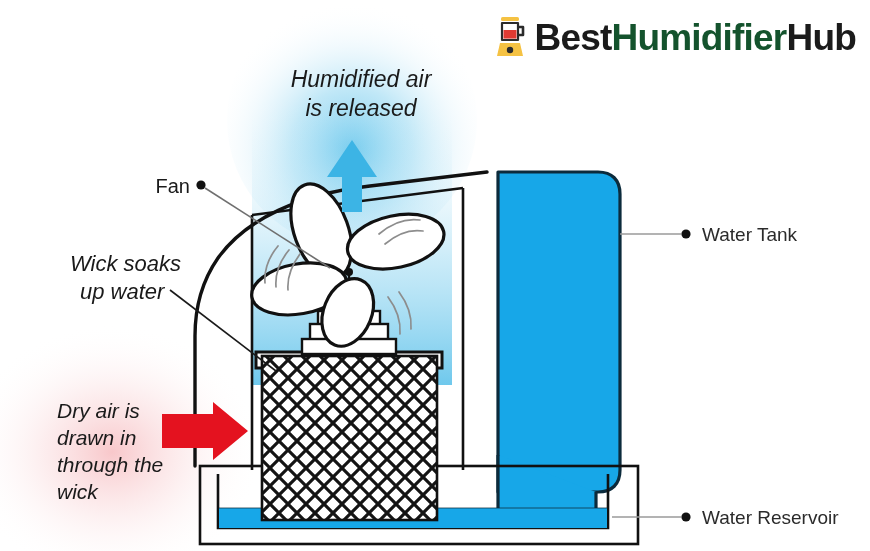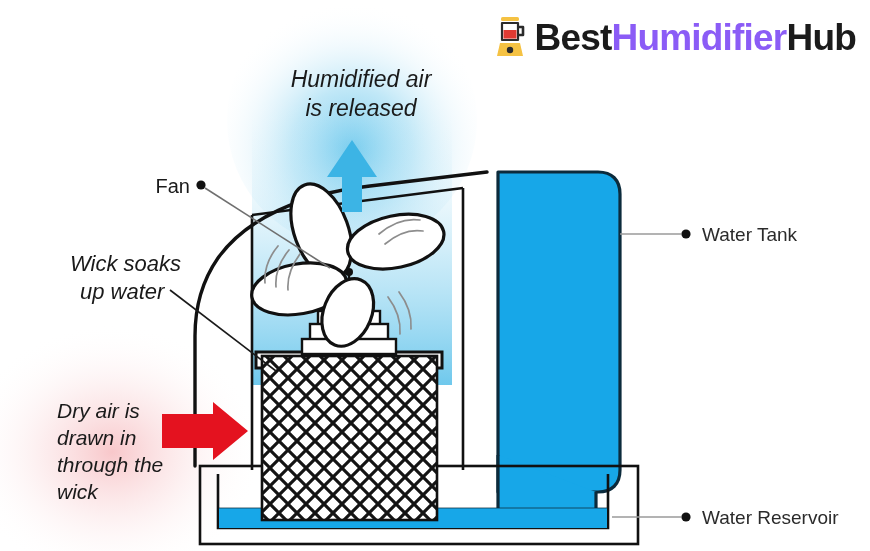--- a/index.html
+++ b/index.html
@@ -41,21 +41,21 @@
   }
   .brand-text {
     font-family: "Liberation Sans", sans-serif;
     font-weight: bold;
     font-size: 37px;
     letter-spacing: -0.8px;
     line-height: 1;
     white-space: nowrap;
     color: #1b1b1b;
   }
-  .brand-text .accent { color: #8b5cf6; }
+  .brand-text .accent { color: #14532d; }
 </style>
 </head>
 <body>
 
 <div id="stage">
 
   <svg id="diagram-svg" viewBox="0 0 870 551" xmlns="http://www.w3.org/2000/svg">
     <defs>
       <radialGradient id="mistGrad" cx="50%" cy="62%" r="58%">
         <stop offset="0%" stop-color="#56c0ea" stop-opacity="0.88"></stop>

